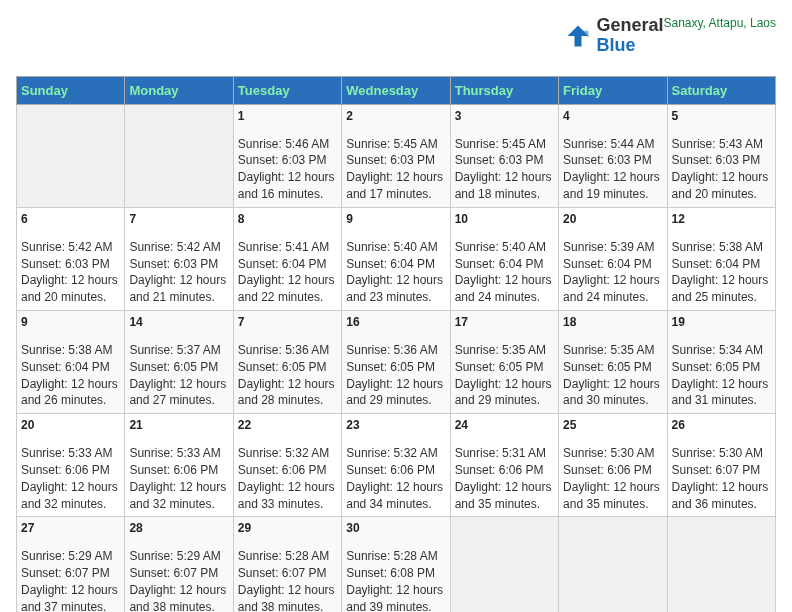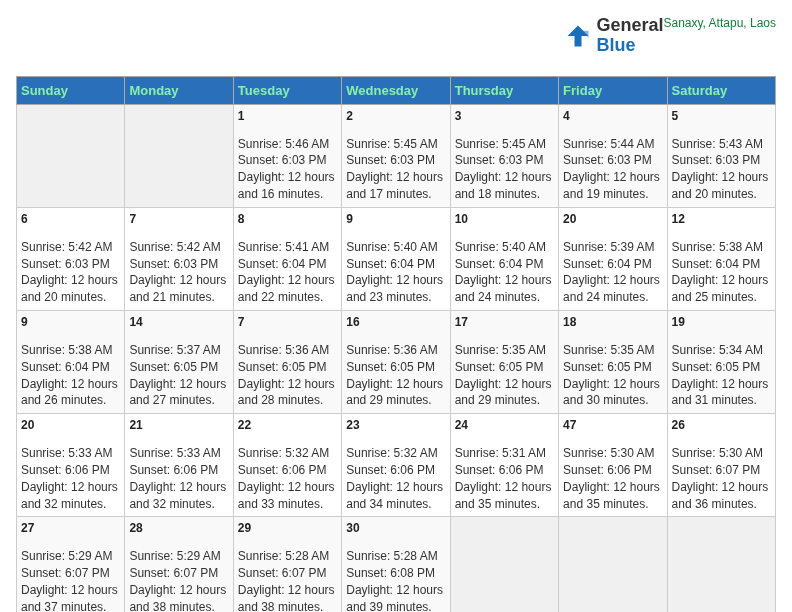--- a/index.html
+++ b/index.html
@@ -217,21 +217,21 @@
         </td>
         <td>
           <span class="day-num">23</span>
           <div class="cell-content">Sunrise: 5:32 AM<br>Sunset: 6:06 PM<br>Daylight: 12 hours and 34 minutes.</div>
         </td>
         <td>
           <span class="day-num">24</span>
           <div class="cell-content">Sunrise: 5:31 AM<br>Sunset: 6:06 PM<br>Daylight: 12 hours and 35 minutes.</div>
         </td>
         <td>
-          <span class="day-num">47</span>
+          <span class="day-num">25</span>
           <div class="cell-content">Sunrise: 5:30 AM<br>Sunset: 6:06 PM<br>Daylight: 12 hours and 35 minutes.</div>
         </td>
         <td>
           <span class="day-num">26</span>
           <div class="cell-content">Sunrise: 5:30 AM<br>Sunset: 6:07 PM<br>Daylight: 12 hours and 36 minutes.</div>
         </td>
       </tr>
       <tr>
         <td>
           <span class="day-num">27</span>

